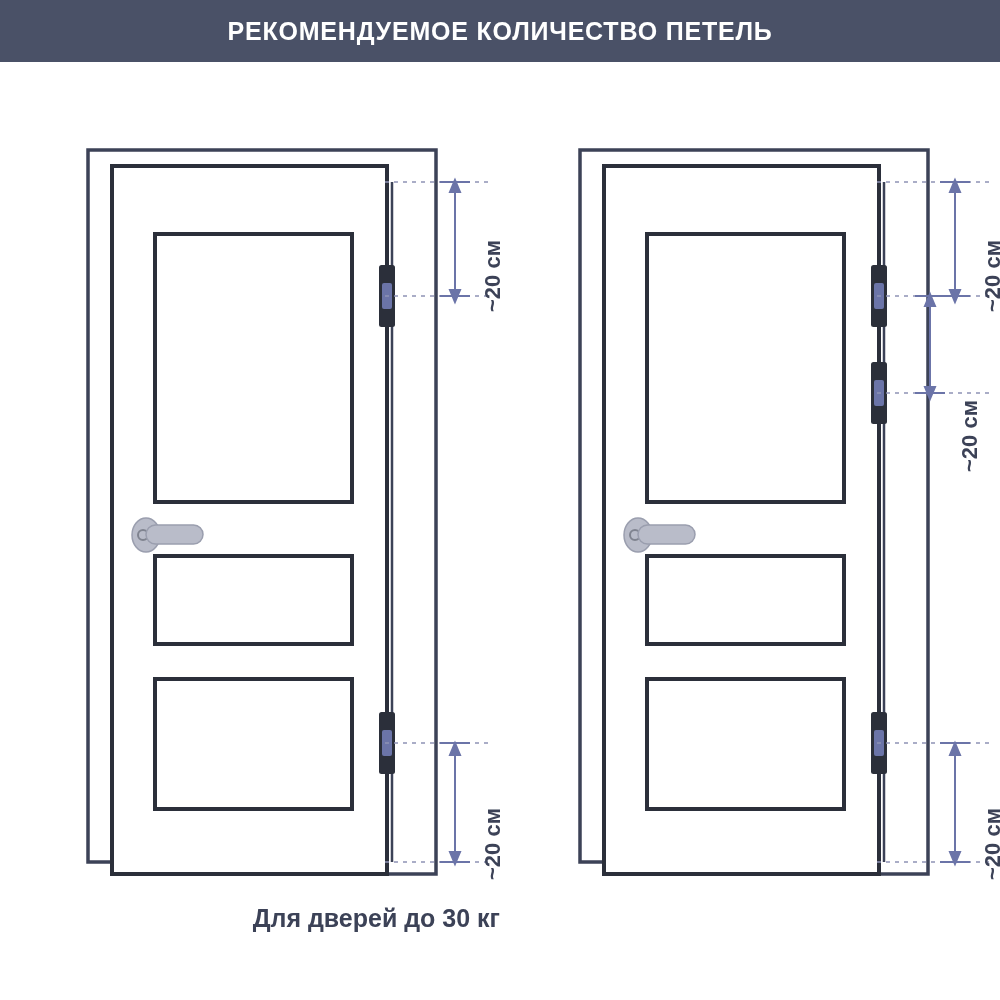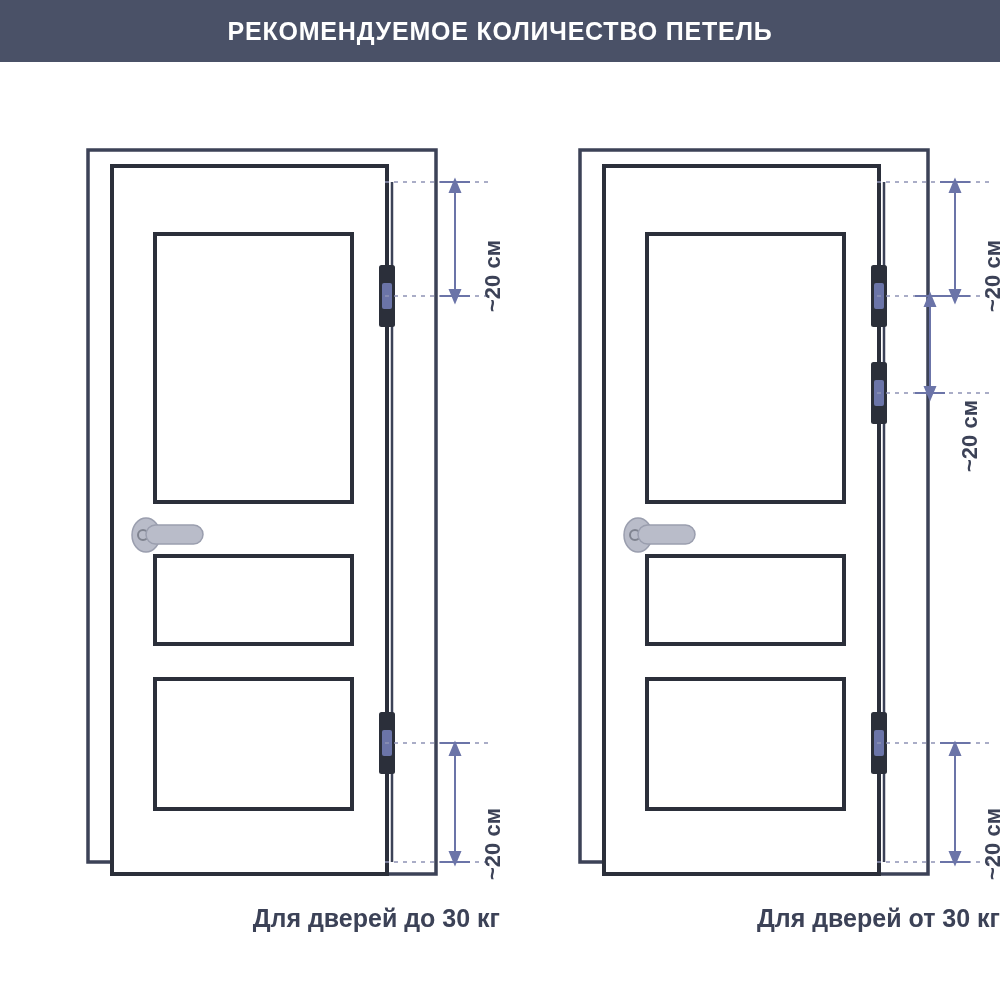--- a/index.html
+++ b/index.html
@@ -218,17 +218,16 @@
           <polygon points="455,802 450,790 460,790"></polygon>
           <line x1="440" y1="681" x2="470" y2="681"></line>
           <line x1="440" y1="800" x2="470" y2="800"></line>
         </g>
       </svg>
 
       <div class="vlabel" style="left: 480px; top: 250px;">~20 см</div>
       <div class="vlabel" style="left: 457px; top: 410px;">~20 см</div>
       <div class="vlabel" style="left: 480px; top: 818px;">~20 см</div>
 
-      <div class="caption">Для дверей от 30 кг</div>
     </div>
 
   </div>
 </div>
 
 </body></html>

